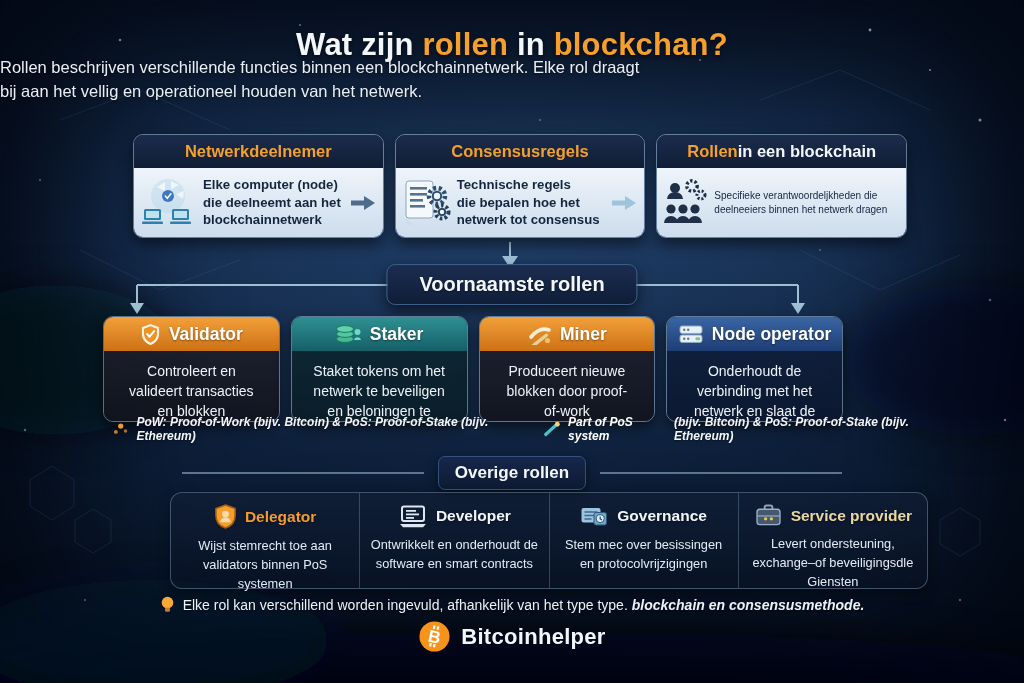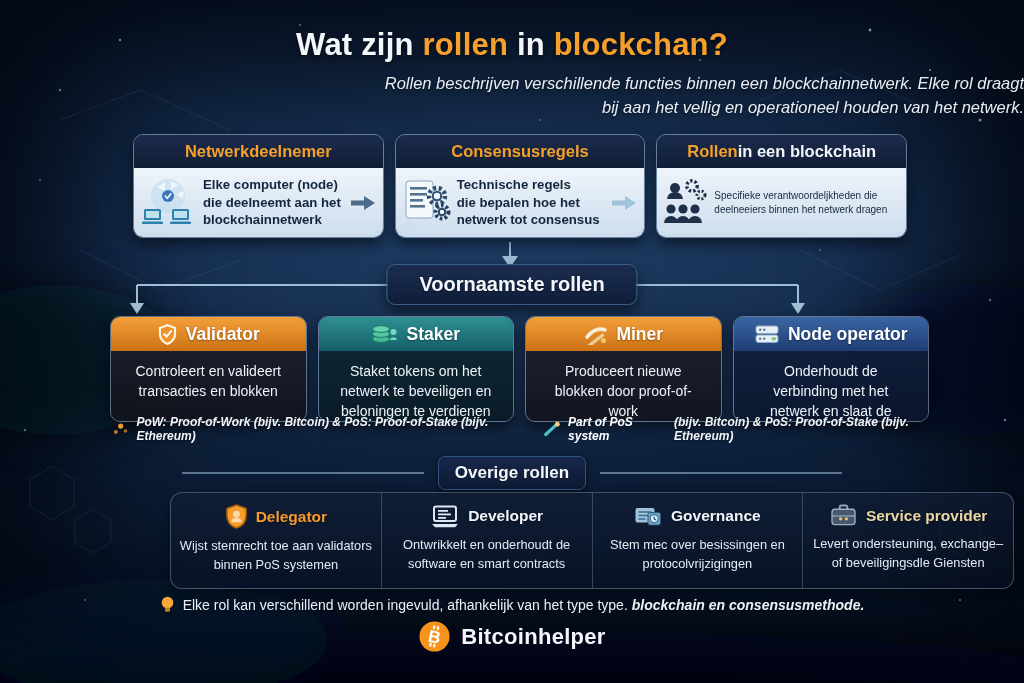--- a/index.html
+++ b/index.html
@@ -12,22 +12,22 @@
   .glow { position:absolute; inset:0;
     background: radial-gradient(ellipse 760px 420px at 50% 30%, rgba(62,112,168,0.30), rgba(0,0,0,0) 70%);
   }
   .vignette { position:absolute; inset:0; box-shadow: inset 0 0 150px 70px rgba(2,7,16,0.92); pointer-events:none; }
   .bottom-strip { position:absolute; left:0; right:0; bottom:0; height:16px; background:linear-gradient(180deg, rgba(3,8,16,0), #030810); }
   svg { display:block; }
 
   .title { position:absolute; top:27px; left:0; right:0; text-align:center;
     font-size:31px; font-weight:800; letter-spacing:.2px; color:#f4f7fa; text-shadow:0 2px 4px rgba(0,0,0,.55); z-index:3; }
   .title .accent { color:#f5a02c; }
-  .subtitle { position:absolute; top:72px; left:0; right:0; text-align:right;
-    font-size:16.5px; font-weight:500; color:#e9eff6; line-height:1.45; text-shadow:0 1px 3px rgba(0,0,0,.5); z-index:3;font-style:italic; }
+  .subtitle { position:absolute; top:56px; left:0; right:0; text-align:left;
+    font-size:16.5px; font-weight:500; color:#e9eff6; line-height:1.45; text-shadow:0 1px 3px rgba(0,0,0,.5); z-index:3; }
 
   .top-row { position:absolute; top:134px; left:133px; width:774px; height:104px; display:flex; gap:11px; z-index:3; }
   .tcard { flex:1; border-radius:10px; border:1px solid rgba(168,196,226,.55); overflow:hidden;
     display:flex; flex-direction:column; box-shadow:0 6px 14px rgba(0,0,0,.5); }
   .tcard-head { height:33px; flex:0 0 33px; background:linear-gradient(180deg,#1b2c4b,#101d36);
     display:flex; align-items:center; justify-content:center; font-weight:700; font-size:16.5px; color:#f5a02c; }
   .tcard-head .white { color:#f2f6fa; }
   .tcard-body { flex:1; background:linear-gradient(180deg,#eef4fa 0%, #cddded 100%);
     display:flex; align-items:center; gap:6px; padding:5px 7px 5px 5px; color:#14263f; }
   .tcard-text { font-size:13.2px; font-weight:600; line-height:1.35; flex:1; }
@@ -35,21 +35,21 @@
   .tcard-text.normal { font-weight:500; font-size:10px; }
   .arrow-pad { margin-left:-2px; }
 
   .banner1 { position:absolute; top:264px; left:50%; transform:translateX(-50%);
     background:linear-gradient(180deg,#1b2d50,#0f1d38); border:1px solid #3c5d89; border-radius:9px;
     padding:8px 32px; font-size:20px; font-weight:800; color:#f4f7fa; box-shadow:0 6px 14px rgba(0,0,0,.55);
     z-index:3; text-shadow:0 1px 2px rgba(0,0,0,.4); }
 
   .overlay { position:absolute; left:0; top:0; z-index:2; pointer-events:none; }
 
-  .role-row { position:absolute; top:316px; left:103px; width:819px; height:106px; display:flex; gap:11px; z-index:3;margin-left:7px; }
+  .role-row { position:absolute; top:316px; left:103px; width:740px; height:106px; display:flex; gap:11px; z-index:3; }
   .role-card { flex:1; border-radius:10px; border:1px solid rgba(172,199,228,.5); overflow:hidden;
     display:flex; flex-direction:column; box-shadow:0 6px 14px rgba(0,0,0,.55); }
   .role-head { height:34px; flex:0 0 34px; display:flex; align-items:center; justify-content:center; gap:8px;
     font-size:17.5px; font-weight:700; color:#fff; text-shadow:0 1px 2px rgba(0,0,0,.4); }
   .theme-orange .role-head { background:linear-gradient(180deg,#f2a03a,#cd7115); }
   .theme-teal   .role-head { background:linear-gradient(180deg,#2f9092,#155f68); }
   .theme-blue   .role-head { background:linear-gradient(180deg,#3a66a4,#1e3d74); }
   .role-body { flex:1; padding:11px 19px 6px; text-align:center; font-size:14px; line-height:1.42; color:#eef3f9; }
   .theme-orange .role-body { background:linear-gradient(180deg,rgba(28,30,42,.93),rgba(17,18,26,.88)); }
   .theme-teal   .role-body { background:linear-gradient(180deg,rgba(13,38,48,.93),rgba(8,25,34,.88)); }
@@ -59,21 +59,21 @@
   .fnote-left { left:112px; width:425px; }
   .fnote-right { left:543px; width:400px; }
   .fn-text { font-size:12px; font-style:italic; font-weight:700; color:#f2f6fa; text-shadow:0 1px 2px rgba(0,0,0,.5); }
   .fn-bold { font-size:12px; font-style:italic; font-weight:800; color:#ffffff; }
 
   .banner2-row { position:absolute; top:456px; left:182px; right:182px; display:flex; align-items:center; gap:14px; z-index:3; }
   .b2line { flex:1; border-top:2px solid rgba(160,190,220,.55); }
   .banner2 { background:linear-gradient(180deg,#17274b,#0d1a33); border:1px solid #31527e; border-radius:7px;
     padding:6px 16px; font-size:17px; font-weight:800; color:#f4f7fa; box-shadow:0 4px 10px rgba(0,0,0,.5); }
 
-  .panel { position:absolute; top:492px; left:170px; width:844px; height:97px; z-index:3;
+  .panel { position:absolute; top:492px; left:170px; width:758px; height:97px; z-index:3;
     border:1px solid rgba(152,182,216,.38); border-radius:12px;
     background:linear-gradient(180deg,rgba(19,32,56,.55),rgba(10,20,38,.42)); display:flex;
     box-shadow:0 5px 12px rgba(0,0,0,.4); }
   .pcol { flex:1; padding:11px 8px 6px; display:flex; flex-direction:column; align-items:center; }
   .pcol + .pcol { border-left:1px solid rgba(152,182,216,.3); }
   .pcol-title { display:flex; align-items:center; gap:8px; font-size:15.5px; font-weight:700; text-shadow:0 1px 2px rgba(0,0,0,.4); }
   .c-orange { color:#f59b2c; } .c-white { color:#f2f6fa; } .c-gold { color:#ead7a2; }
   .pcol-desc { margin-top:7px; font-size:12.8px; line-height:1.5; color:#e4ecf5; text-align:center; }
 
   .note { position:absolute; top:595px; left:0; right:0; display:flex; justify-content:center; align-items:center;

